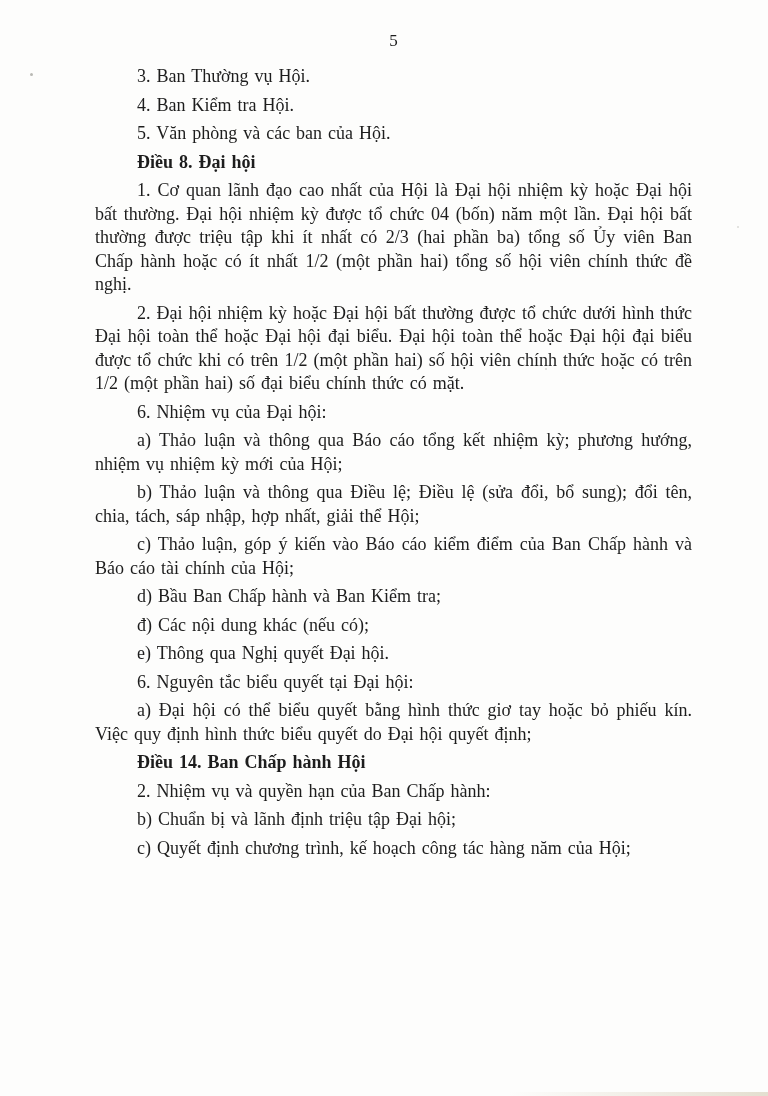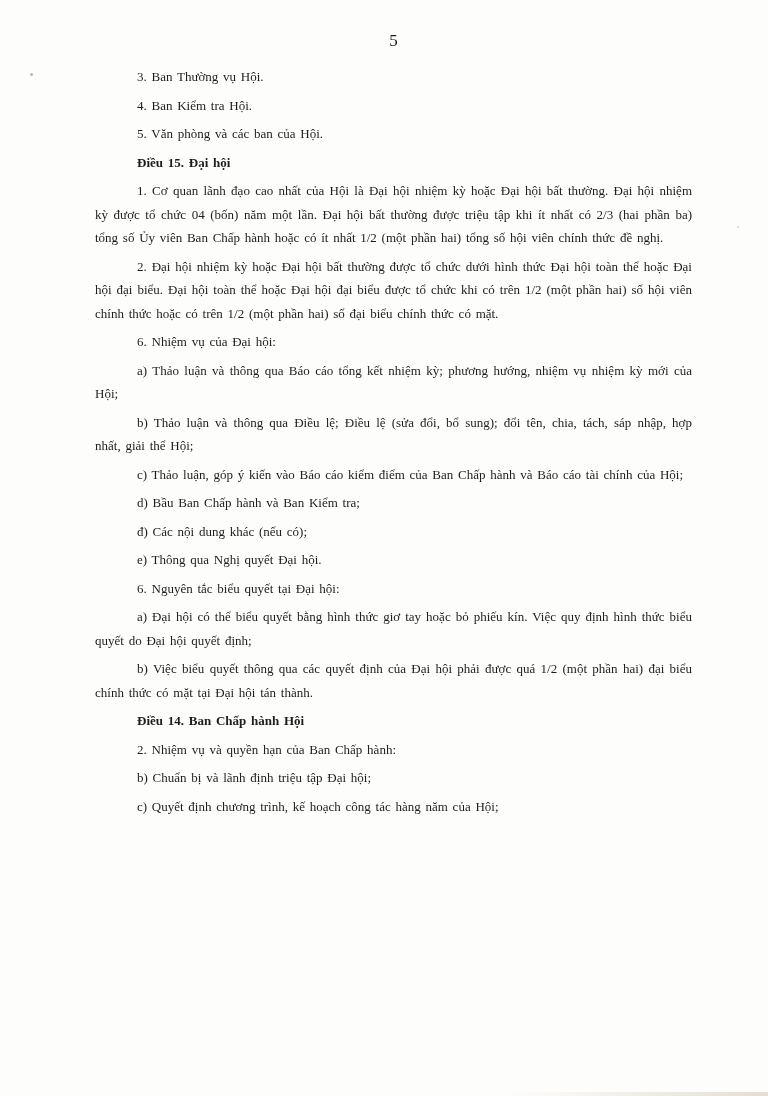--- a/index.html
+++ b/index.html
@@ -19,21 +19,21 @@
     padding: 30px 76px 0 95px;
   }
   .page-number {
     text-align: center;
     font-size: 17px;
     line-height: 22px;
     margin: 0 0 13px 0;
   }
   p.para {
     margin: 0 0 5px 0;
-    font-size: 13px;
+    font-size: 18px;
     line-height: 23.5px;
     text-align: justify;
     text-indent: 42px;
     word-spacing: 1.5px;
   }
   p.para.bold {
     font-weight: bold;
   }
   
   .speck {
@@ -58,34 +58,33 @@
 <body>
 
 <div class="page">
 
   <div class="page-number">5</div>
 
   <p class="para">3. Ban Thường vụ Hội.</p>
   <p class="para">4. Ban Kiểm tra Hội.</p>
   <p class="para">5. Văn phòng và các ban của Hội.</p>
 
-  <p class="para bold">Điều 15. Đại hội</p>
+  <p class="para bold">Điều 8. Đại hội</p>
 
   <p class="para">1. Cơ quan lãnh đạo cao nhất của Hội là Đại hội nhiệm kỳ hoặc Đại hội bất thường. Đại hội nhiệm kỳ được tổ chức 04 (bốn) năm một lần. Đại hội bất thường được triệu tập khi ít nhất có 2/3 (hai phần ba) tổng số Ủy viên Ban Chấp hành hoặc có ít nhất 1/2 (một phần hai) tổng số hội viên chính thức đề nghị.</p>
   <p class="para">2. Đại hội nhiệm kỳ hoặc Đại hội bất thường được tổ chức dưới hình thức Đại hội toàn thể hoặc Đại hội đại biểu. Đại hội toàn thể hoặc Đại hội đại biểu được tổ chức khi có trên 1/2 (một phần hai) số hội viên chính thức hoặc có trên 1/2 (một phần hai) số đại biểu chính thức có mặt.</p>
   <p class="para">6. Nhiệm vụ của Đại hội:</p>
   <p class="para">a) Thảo luận và thông qua Báo cáo tổng kết nhiệm kỳ; phương hướng, nhiệm vụ nhiệm kỳ mới của Hội;</p>
   <p class="para">b) Thảo luận và thông qua Điều lệ; Điều lệ (sửa đổi, bổ sung); đổi tên, chia, tách, sáp nhập, hợp nhất, giải thể Hội;</p>
   <p class="para">c) Thảo luận, góp ý kiến vào Báo cáo kiểm điểm của Ban Chấp hành và Báo cáo tài chính của Hội;</p>
   <p class="para">d) Bầu Ban Chấp hành và Ban Kiểm tra;</p>
   <p class="para">đ) Các nội dung khác (nếu có);</p>
   <p class="para">e) Thông qua Nghị quyết Đại hội.</p>
   <p class="para">6. Nguyên tắc biểu quyết tại Đại hội:</p>
   <p class="para">a) Đại hội có thể biểu quyết bằng hình thức giơ tay hoặc bỏ phiếu kín. Việc quy định hình thức biểu quyết do Đại hội quyết định;</p>
-  <p class="para">b) Việc biểu quyết thông qua các quyết định của Đại hội phải được quá 1/2 (một phần hai) đại biểu chính thức có mặt tại Đại hội tán thành.</p>
 
   <p class="para bold">Điều 14. Ban Chấp hành Hội</p>
 
   <p class="para">2. Nhiệm vụ và quyền hạn của Ban Chấp hành:</p>
   <p class="para">b) Chuẩn bị và lãnh định triệu tập Đại hội;</p>
   <p class="para">c) Quyết định chương trình, kế hoạch công tác hàng năm của Hội;</p>
 
   <span class="speck speck-1"></span>
   <span class="speck speck-2"></span>
   <span class="speck speck-3"></span>

